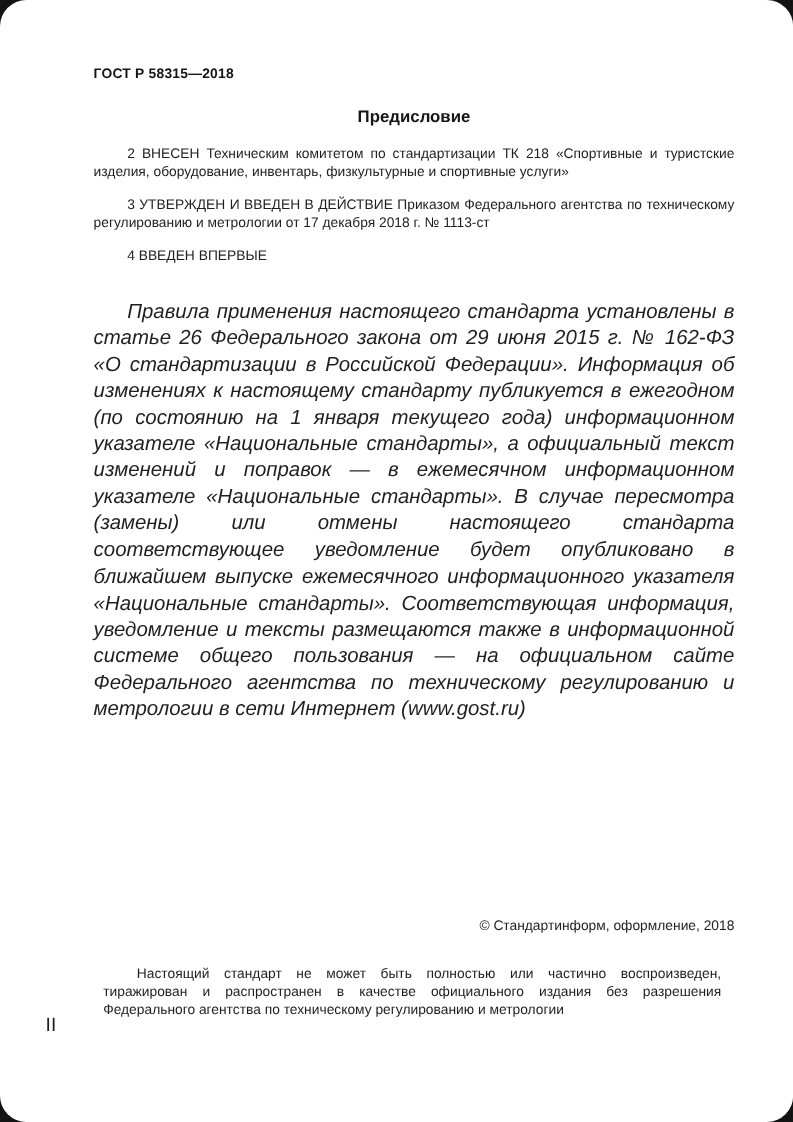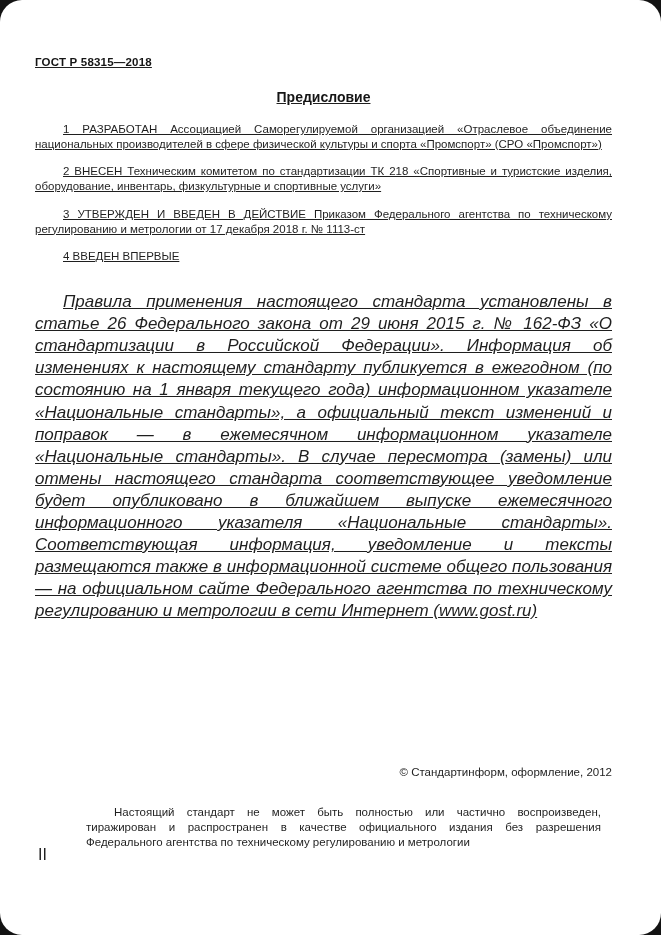--- a/index.html
+++ b/index.html
@@ -16,22 +16,21 @@
     position: relative;
     width: 661px;
     height: 935px;
     background: #ffffff;
     border-radius: 22px;
     box-sizing: border-box;
     overflow: hidden;
     color: #1f1f1f;
   }
   .content {
-    padding: 56px 49px 0 35px;
-    text-decoration: underline;
+    padding: 56px 49px 0 78px;
   }
   .doc-code {
     font-weight: bold;
     font-size: 11.5px;
     letter-spacing: 0.2px;
     color: #151515;
   }
   .title {
     font-size: 14px;
     font-weight: bold;
@@ -84,29 +83,28 @@
 </style>
 </head>
 <body>
 
 <div class="page">
   <div class="content">
     <div class="doc-code">ГОСТ Р 58315—2018</div>
 
     <div class="title">Предисловие</div>
 
-    <p class="para">1 РАЗРАБОТАН Ассоциацией Саморегулируемой организацией «Отраслевое объединение национальных производителей в сфере физической культуры и спорта «Промспорт» (СРО «Промспорт»)</p>
 
     <p class="para">2 ВНЕСЕН Техническим комитетом по стандартизации ТК 218 «Спортивные и туристские изделия, оборудование, инвентарь, физкультурные и спортивные услуги»</p>
 
     <p class="para">3 УТВЕРЖДЕН И ВВЕДЕН В ДЕЙСТВИЕ Приказом Федерального агентства по техническому регулированию и метрологии от 17 декабря 2018 г. № 1113-ст</p>
 
     <p class="para last">4 ВВЕДЕН ВПЕРВЫЕ</p>
 
     <p class="legal-note">Правила применения настоящего стандарта установлены в статье 26 Федерального закона от 29 июня 2015 г. № 162-ФЗ «О стандартизации в Российской Федерации». Информация об изменениях к настоящему стандарту публикуется в ежегодном (по состоянию на 1 января текущего года) информационном указателе «Национальные стандарты», а официальный текст изменений и поправок — в ежемесячном информационном указателе «Национальные стандарты». В случае пересмотра (замены) или отмены настоящего стандарта соответствующее уведомление будет опубликовано в ближайшем выпуске ежемесячного информационного указателя «Национальные стандарты». Соответствующая информация, уведомление и тексты размещаются также в информационной системе общего пользования — на официальном сайте Федерального агентства по техническому регулированию и метрологии в сети Интернет (www.gost.ru)</p>
   </div>
 
-  <div class="copyright">© Стандартинформ, оформление, 2012</div>
+  <div class="copyright">© Стандартинформ, оформление, 2018</div>
 
   <p class="restriction">Настоящий стандарт не может быть полностью или частично воспроизведен, тиражирован и распространен в качестве официального издания без разрешения Федерального агентства по техническому регулированию и метрологии</p>
 
   <div class="page-number">II</div>
 </div>
 
 </body></html>

